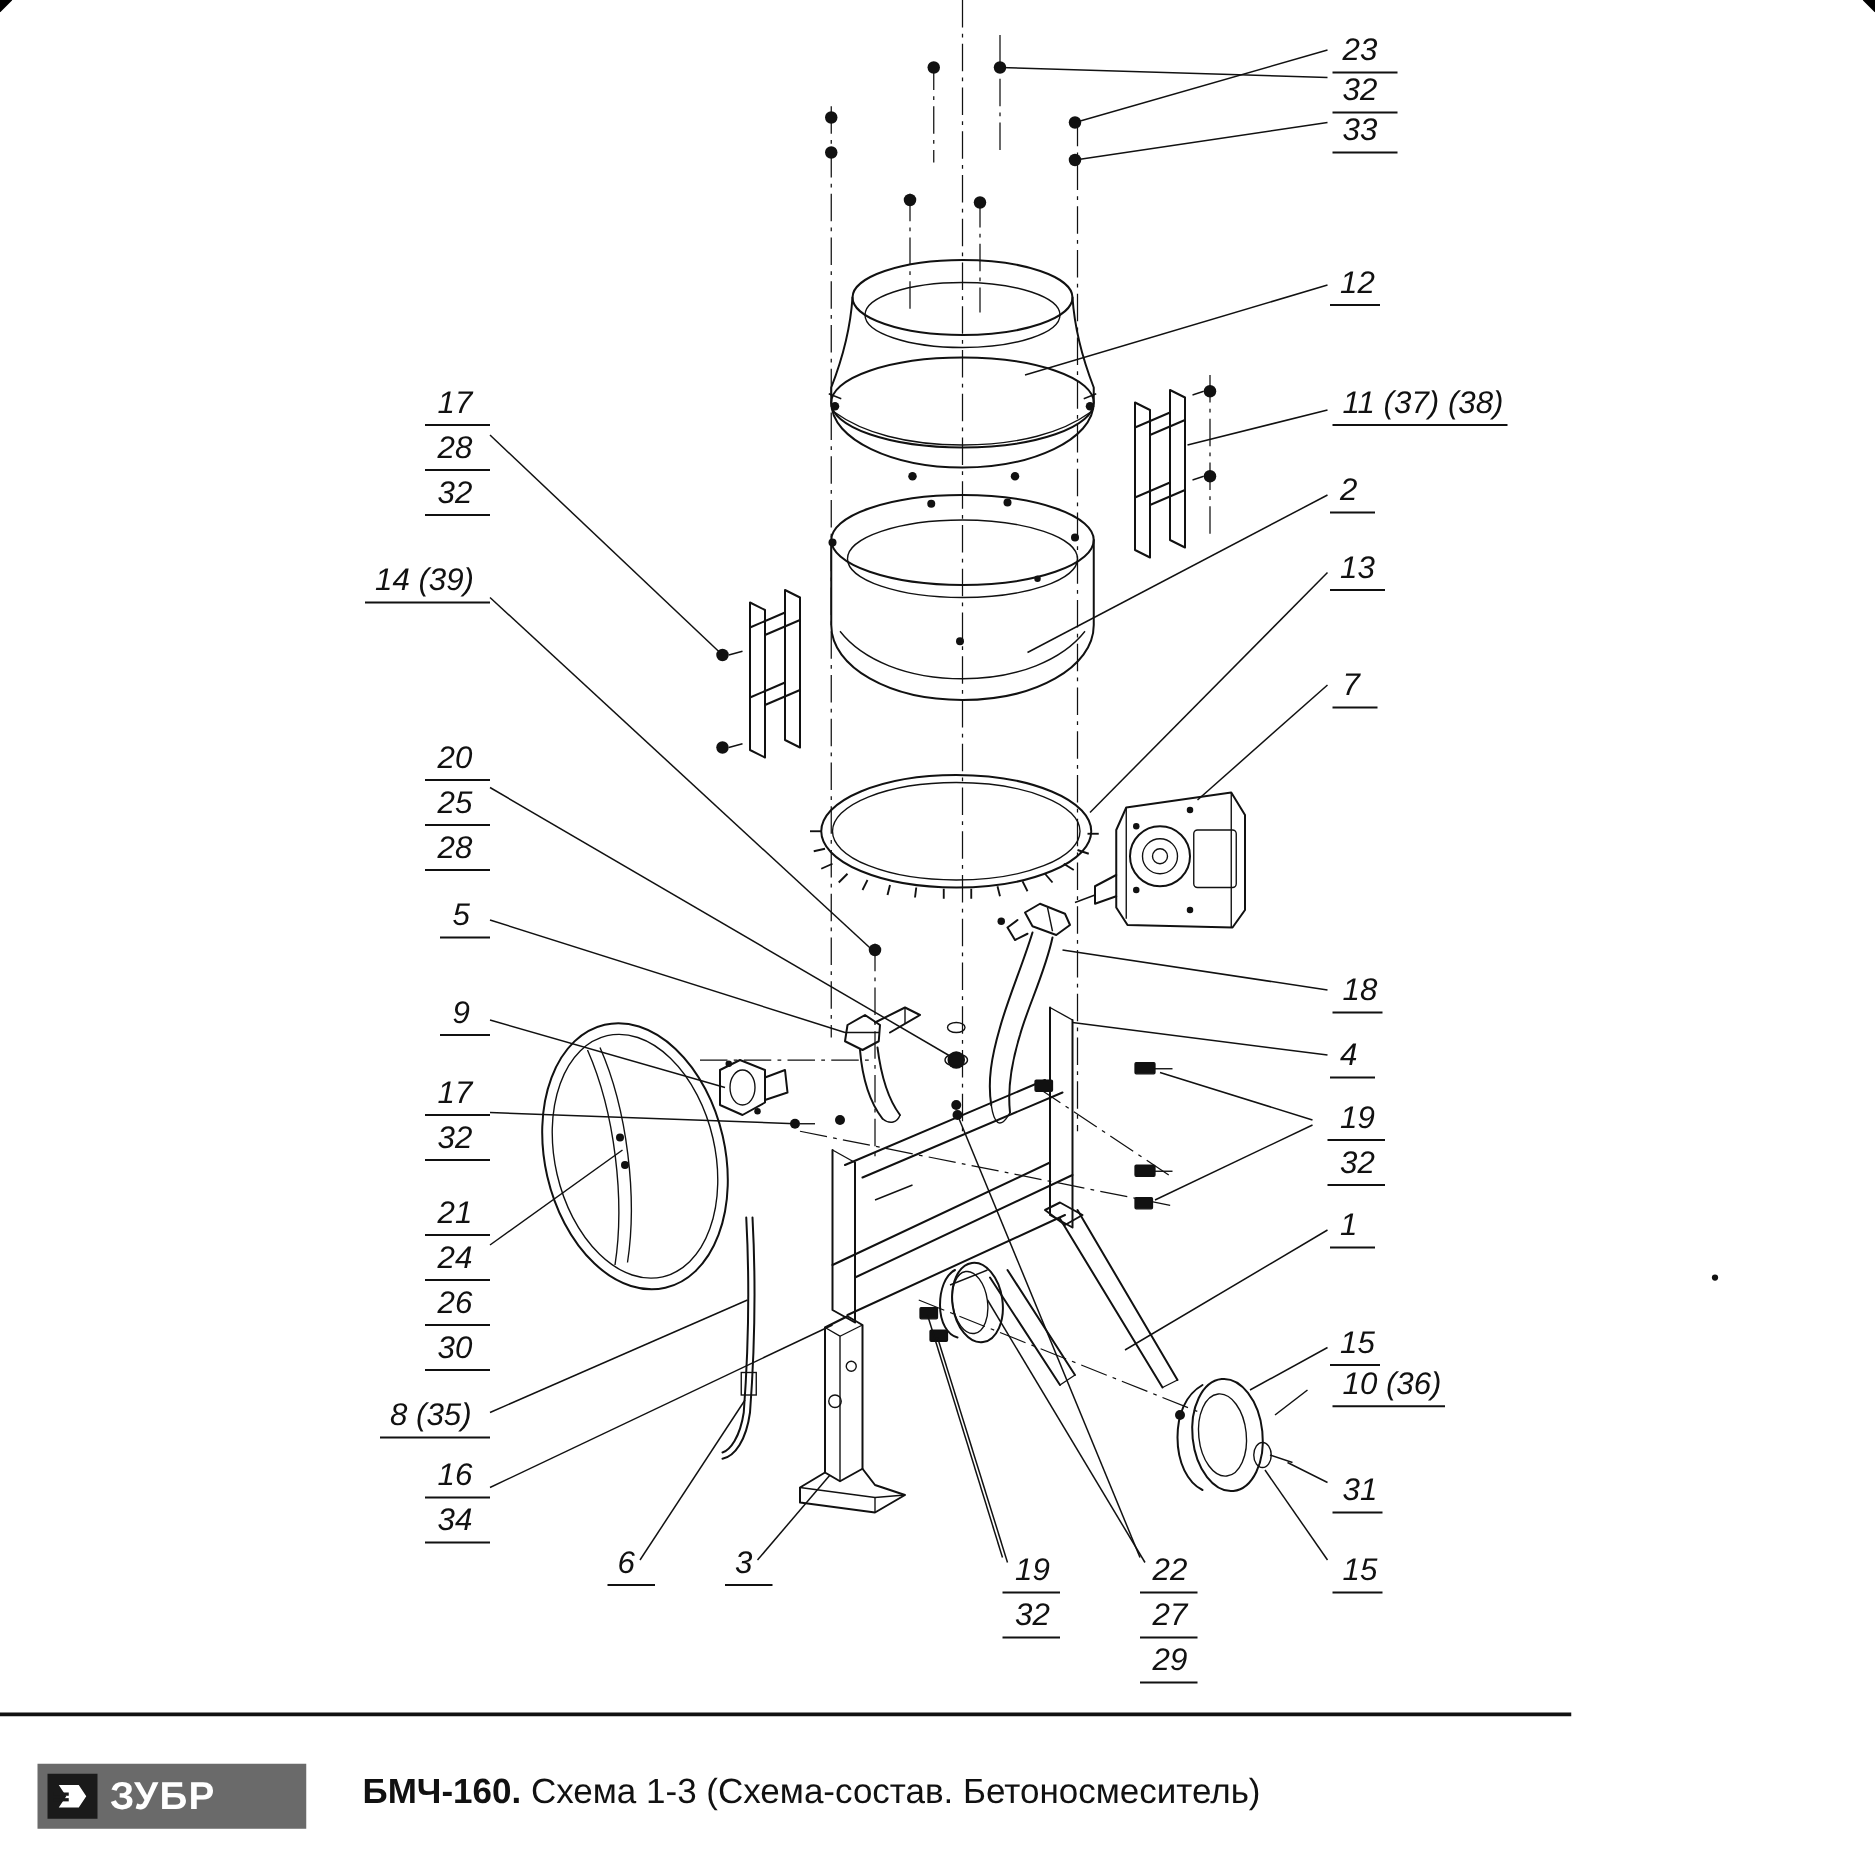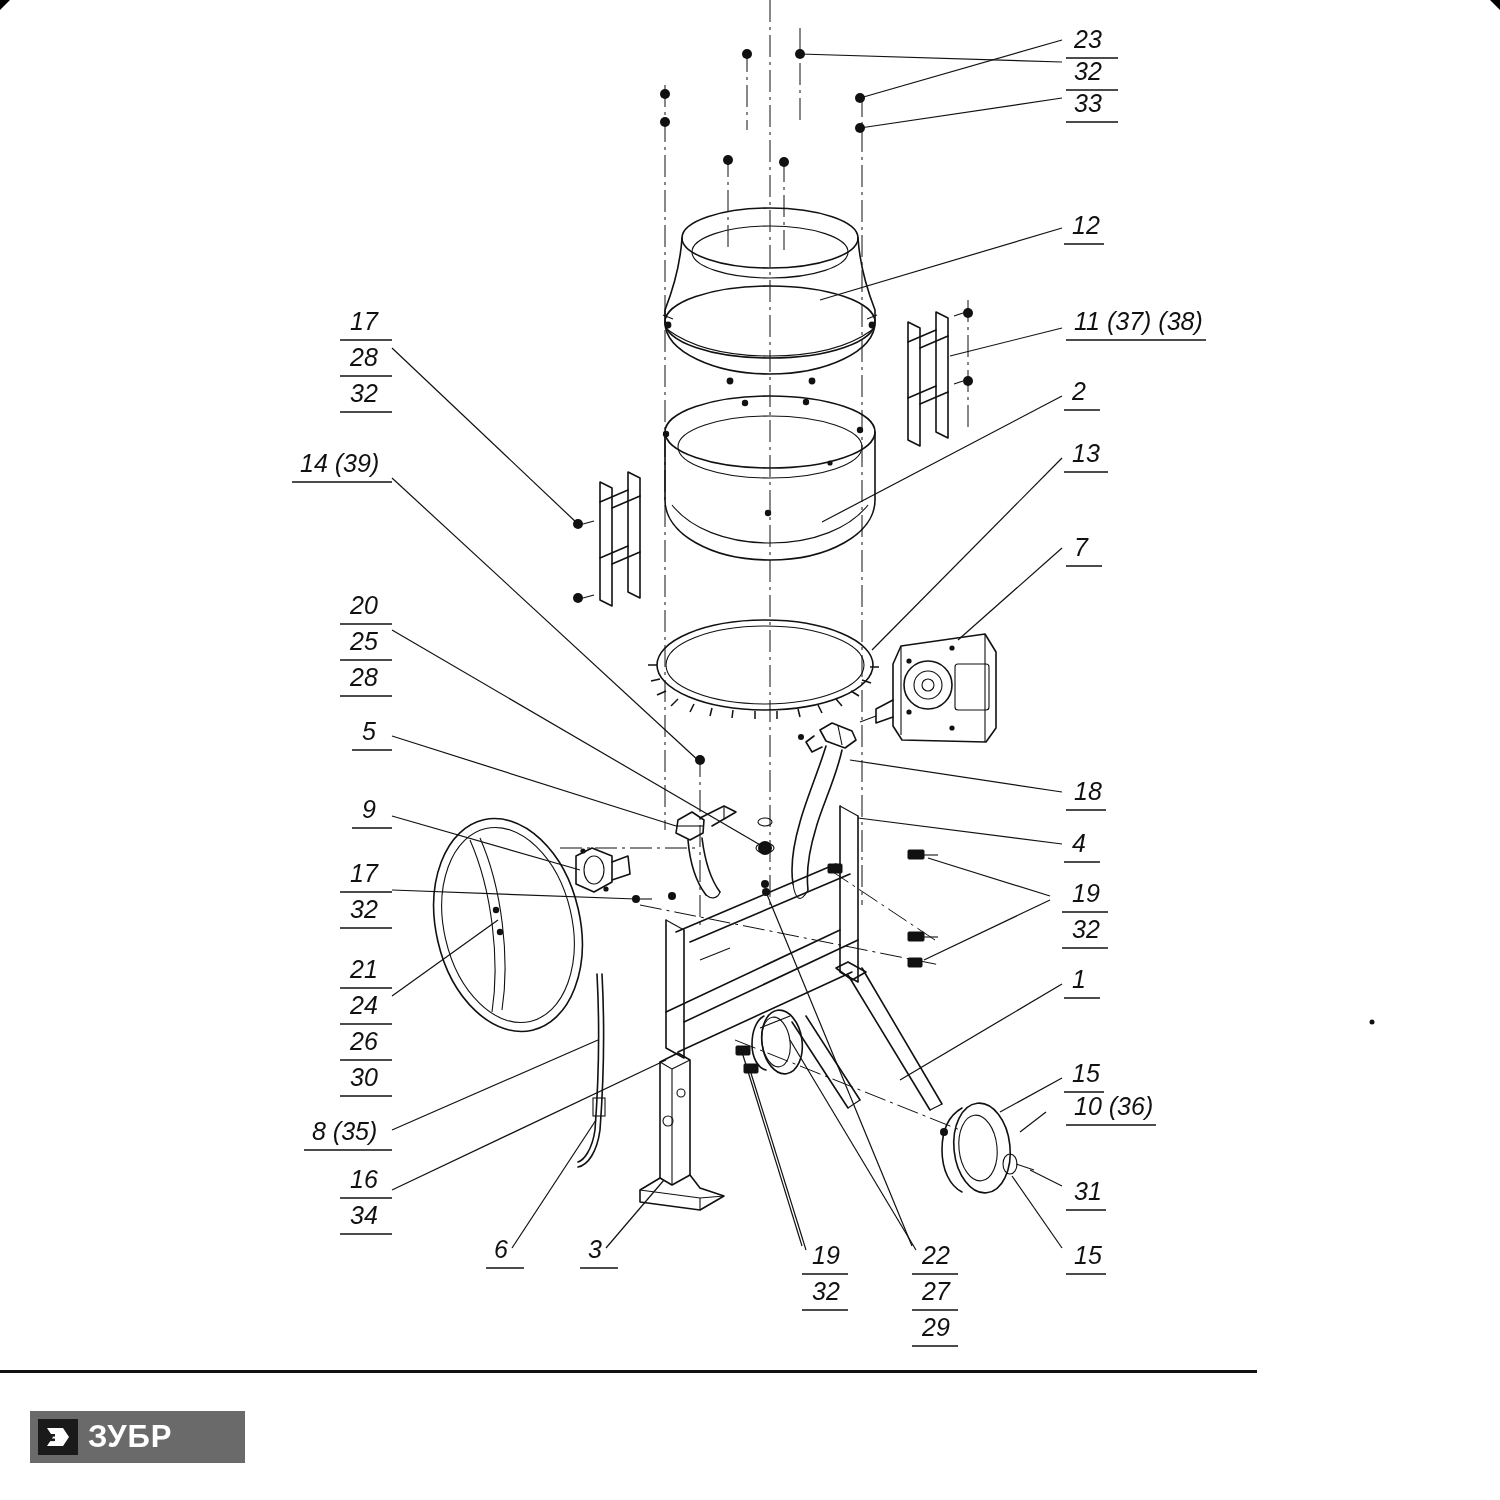--- a/index.html
+++ b/index.html
@@ -576,15 +576,19 @@
     <div id="logo-box">
       <div id="logo-mark">
         <svg width="30" height="26" viewBox="0 0 30 26">
           <path d="M4 4 L20 4 L26 13 L20 22 L4 22 L10 13 Z" fill="#ffffff"></path>
           <rect x="0" y="10" width="12" height="2.6" fill="#1a1a1a"></rect>
           <rect x="0" y="14.5" width="12" height="2.6" fill="#1a1a1a"></rect>
         </svg>
       </div>
       <div id="logo-text">ЗУБР</div>
     </div>
+    <div id="footer-caption">
+      <span class="model">БМЧ-160.</span>
+      <span> Схема 1-3 (Схема-состав. Бетоносмеситель)</span>
+    </div>
   </div>
 
 </div>
 
 </body></html>

